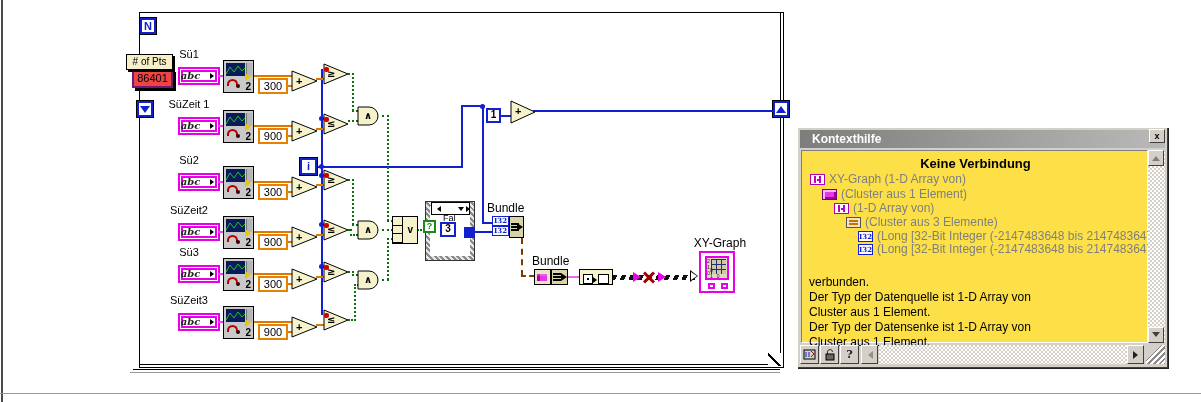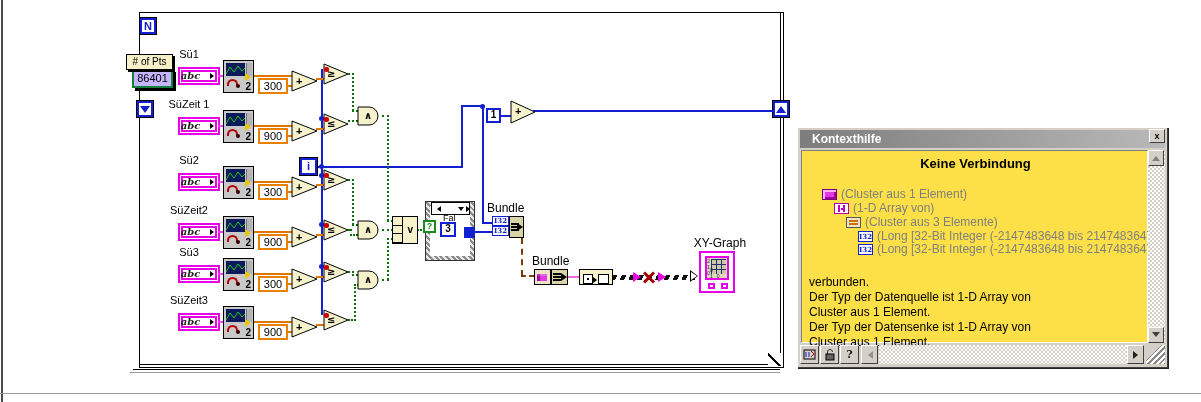--- a/index.html
+++ b/index.html
@@ -98,21 +98,21 @@
        box-sizing:border-box;overflow:hidden;}
   .xyg .grid{position:absolute;left:4px;top:1px;right:1px;bottom:4px;
        background:repeating-linear-gradient(to right,#23306e 0 1px,transparent 1px 5px),
                   repeating-linear-gradient(to bottom,#23306e 0 1px,transparent 1px 5px),#cfc8a8;}
   .xyg .ynum{position:absolute;left:0px;top:0px;font-size:5px;color:#222;line-height:6px;}
   .xyg .xnum{position:absolute;left:3px;bottom:-1px;font-size:5px;color:#222;letter-spacing:4px;}
   .xyg .tm{position:absolute;bottom:2px;width:7px;height:6px;border:2px solid #e800e8;background:#fff;box-sizing:border-box;}
   
   .ptlabel{left:126px;top:54px;width:45px;height:14px;background:#f7efc8;border:1px solid #000;
            box-shadow:2px 2px 0 #000;font-size:10px;text-align:center;line-height:14px;z-index:6;}
-  .ptval{left:132px;top:69px;width:41px;height:19px;background:#c4b5fd;border:2px solid #15803d;
+  .ptval{left:132px;top:69px;width:41px;height:19px;background:#ef4444;border:2px solid #701a75;
          box-shadow:3px 3px 0 #000;font-size:11px;text-align:center;line-height:15px;box-sizing:border-box;z-index:5;}
   
   .helpwin{left:797px;top:127px;width:371px;height:241px;background:#d4d0c8;
         box-shadow:inset 1px 1px 0 #fff, inset -1px -1px 0 #404040, 1px 1px 0 #222;}
   .htitle{left:3px;top:3px;width:365px;height:18px;background:linear-gradient(90deg,#7d7d7d,#b9b9b9);
         color:#fff;font:bold 12px "Liberation Sans",sans-serif;line-height:18px;padding-left:12px;box-sizing:border-box;}
   .hclose{left:352px;top:2px;width:16px;height:14px;background:#d4d0c8;border:1px solid;
         border-color:#fff #404040 #404040 #fff;font:bold 9px "Liberation Sans",sans-serif;text-align:center;line-height:12px;box-sizing:border-box;color:#000;}
   .hbody{left:4px;top:23px;width:347px;height:193px;background:#fde047;
         border:1px solid;border-color:#808080 #fff #fff #808080;box-sizing:border-box;}
@@ -514,20 +514,24 @@
     <div class="tm" style="left:20px;"></div>
   </div>
 
   <div class="abs helpwin">
     <div class="abs htitle">Kontexthilfe</div>
     <div class="abs hclose">x</div>
 
     <div class="abs hbody">
       <div class="abs hhead" style="top:5px;">Keine Verbindung</div>
 
+      <div class="trow" style="left:8px;top:21px;">
+          <span class="ti ti-array"></span>
+          <span>XY-Graph (1-D Array von)</span>
+        </div>
       <div class="trow" style="left:20px;top:36px;">
           <span class="ti ti-cluster"></span>
           <span>(Cluster aus 1 Element)</span>
         </div>
       <div class="trow" style="left:32px;top:50px;">
           <span class="ti ti-array"></span>
           <span>(1-D Array von)</span>
         </div>
       <div class="trow" style="left:44px;top:64px;">
           <span class="ti ti-cluster2"></span>

